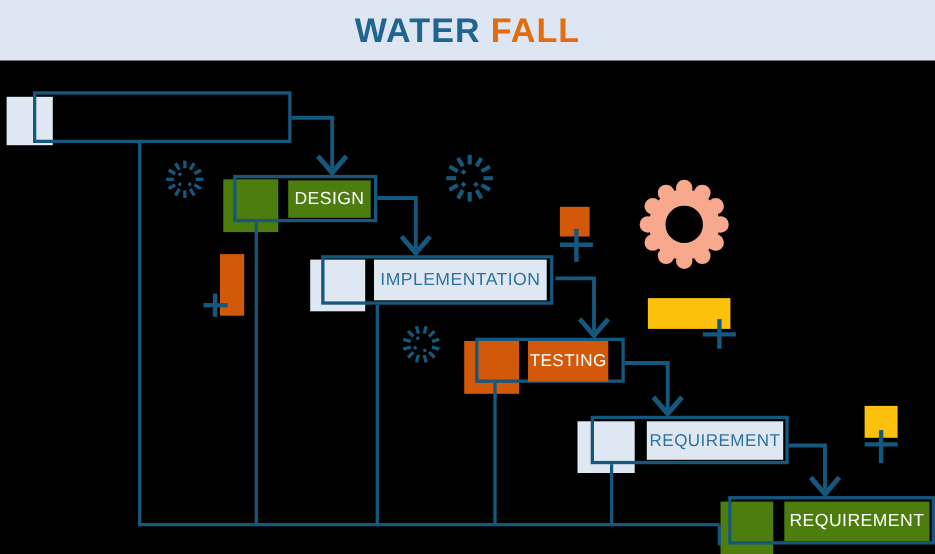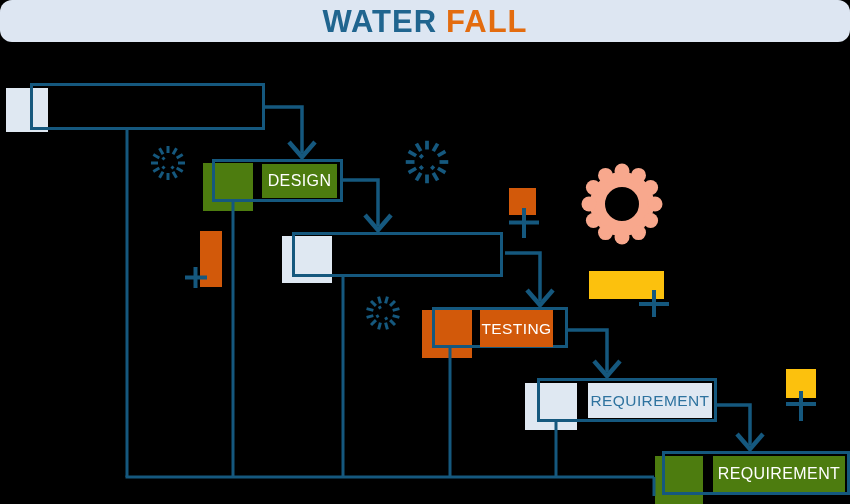--- a/index.html
+++ b/index.html
@@ -1,22 +1,22 @@
 <!DOCTYPE html>
 <html><head>
 <meta charset="utf-8">
 <style>
   html,body{margin:0;padding:0;background:#222;}
   .canvas{
     position:relative;width:850px;height:504px;background:#000;
     font-family:"Liberation Sans", sans-serif;overflow:hidden;
   }
   .banner{
-    position:absolute;left:0;top:0;width:850px;height:42px;
-    background:#dde6f2;display:flex;align-items:center;justify-content:center;border-radius:12px;
+    position:absolute;left:0;top:0;width:850px;height:55px;
+    background:#dde6f2;display:flex;align-items:center;justify-content:center;
   }
   .banner h1{
     margin:0;font-size:31px;font-weight:600;letter-spacing:1px;line-height:1;
   }
   .t-blue{color:#20658f;}
   .t-orange{color:#e36c0f;margin-left:9px;}
 
   .sq,.frame,.label{position:absolute;box-sizing:border-box;}
   .frame{border:3px solid #15587e;background:transparent;z-index:3;}
   .sq{z-index:2;}
@@ -47,20 +47,21 @@
 
   <div class="sq fill-light" style="left:6px;top:88px;width:42px;height:44px;"></div>
   <div class="frame" style="left:30px;top:83px;width:235px;height:47px;"></div>
 
   <div class="sq fill-yellow" style="left:203px;top:163px;width:50px;height:48px;"></div>
   <div class="frame" style="left:212px;top:159px;width:131px;height:43px;"></div>
   <div class="label fill-yellow txt-white" style="left:262px;top:164px;width:75px;height:34px;font-size:16px;">DESIGN</div>
 
   <div class="sq fill-light" style="left:282px;top:236px;width:50px;height:47px;"></div>
   <div class="frame" style="left:292px;top:232px;width:211px;height:45px;"></div>
+  <div class="label fill-light txt-blue" style="left:340px;top:236px;width:157px;height:37px;font-size:16px;">IMPLEMENTATION</div>
 
   <div class="sq fill-orange" style="left:422px;top:310px;width:50px;height:48px;"></div>
   <div class="frame" style="left:432px;top:307px;width:136px;height:41px;"></div>
   <div class="label fill-orange txt-white" style="left:480px;top:310px;width:73px;height:37px;font-size:15.5px;">TESTING</div>
 
   <div class="sq fill-light" style="left:525px;top:383px;width:52px;height:47px;"></div>
   <div class="frame" style="left:537px;top:378px;width:180px;height:44px;"></div>
   <div class="label fill-light txt-blue" style="left:588px;top:383px;width:124px;height:35px;font-size:15.5px;">REQUIREMENT</div>
 
   <div class="sq fill-yellow" style="left:655px;top:456px;width:48px;height:48px;"></div>

